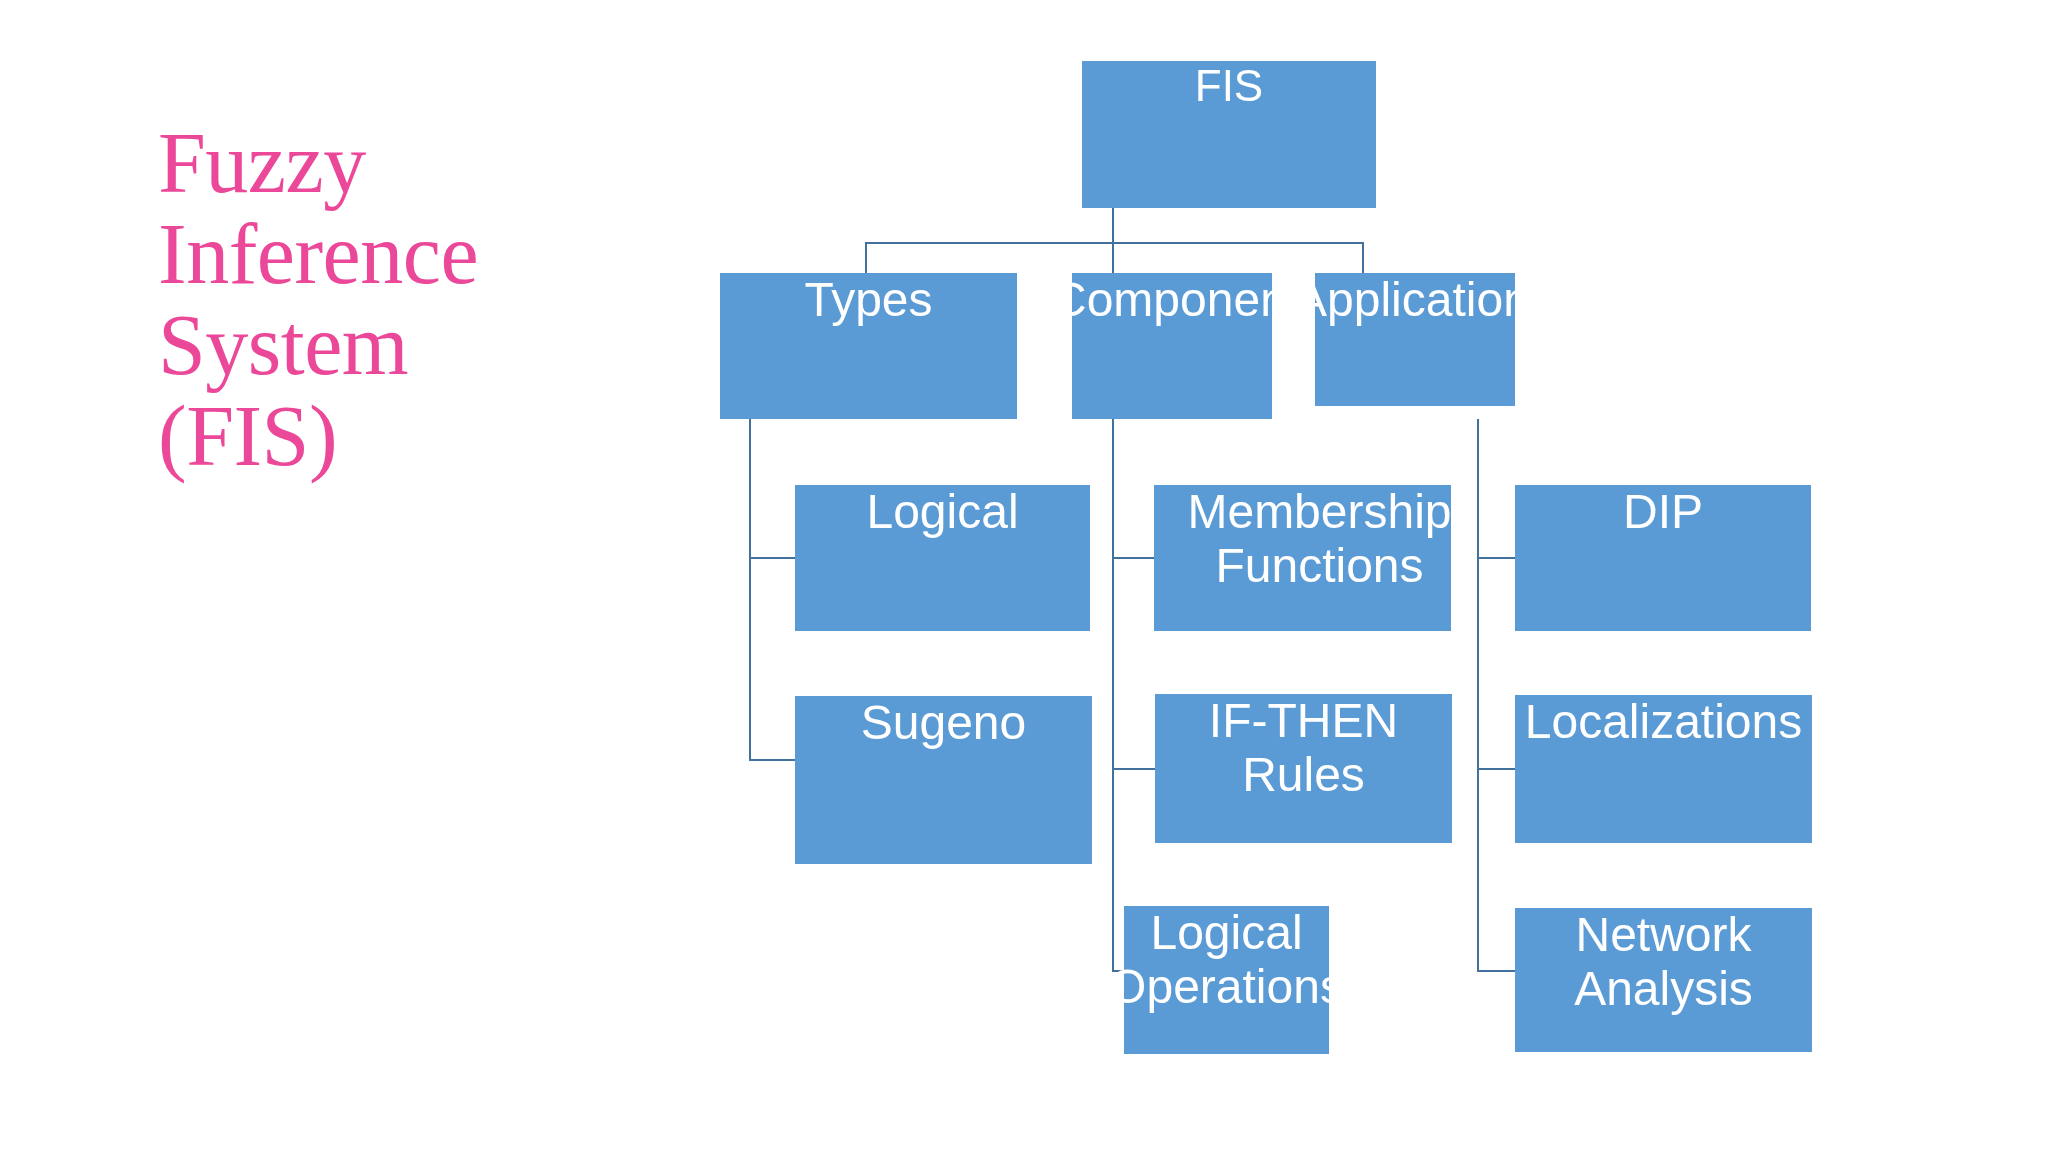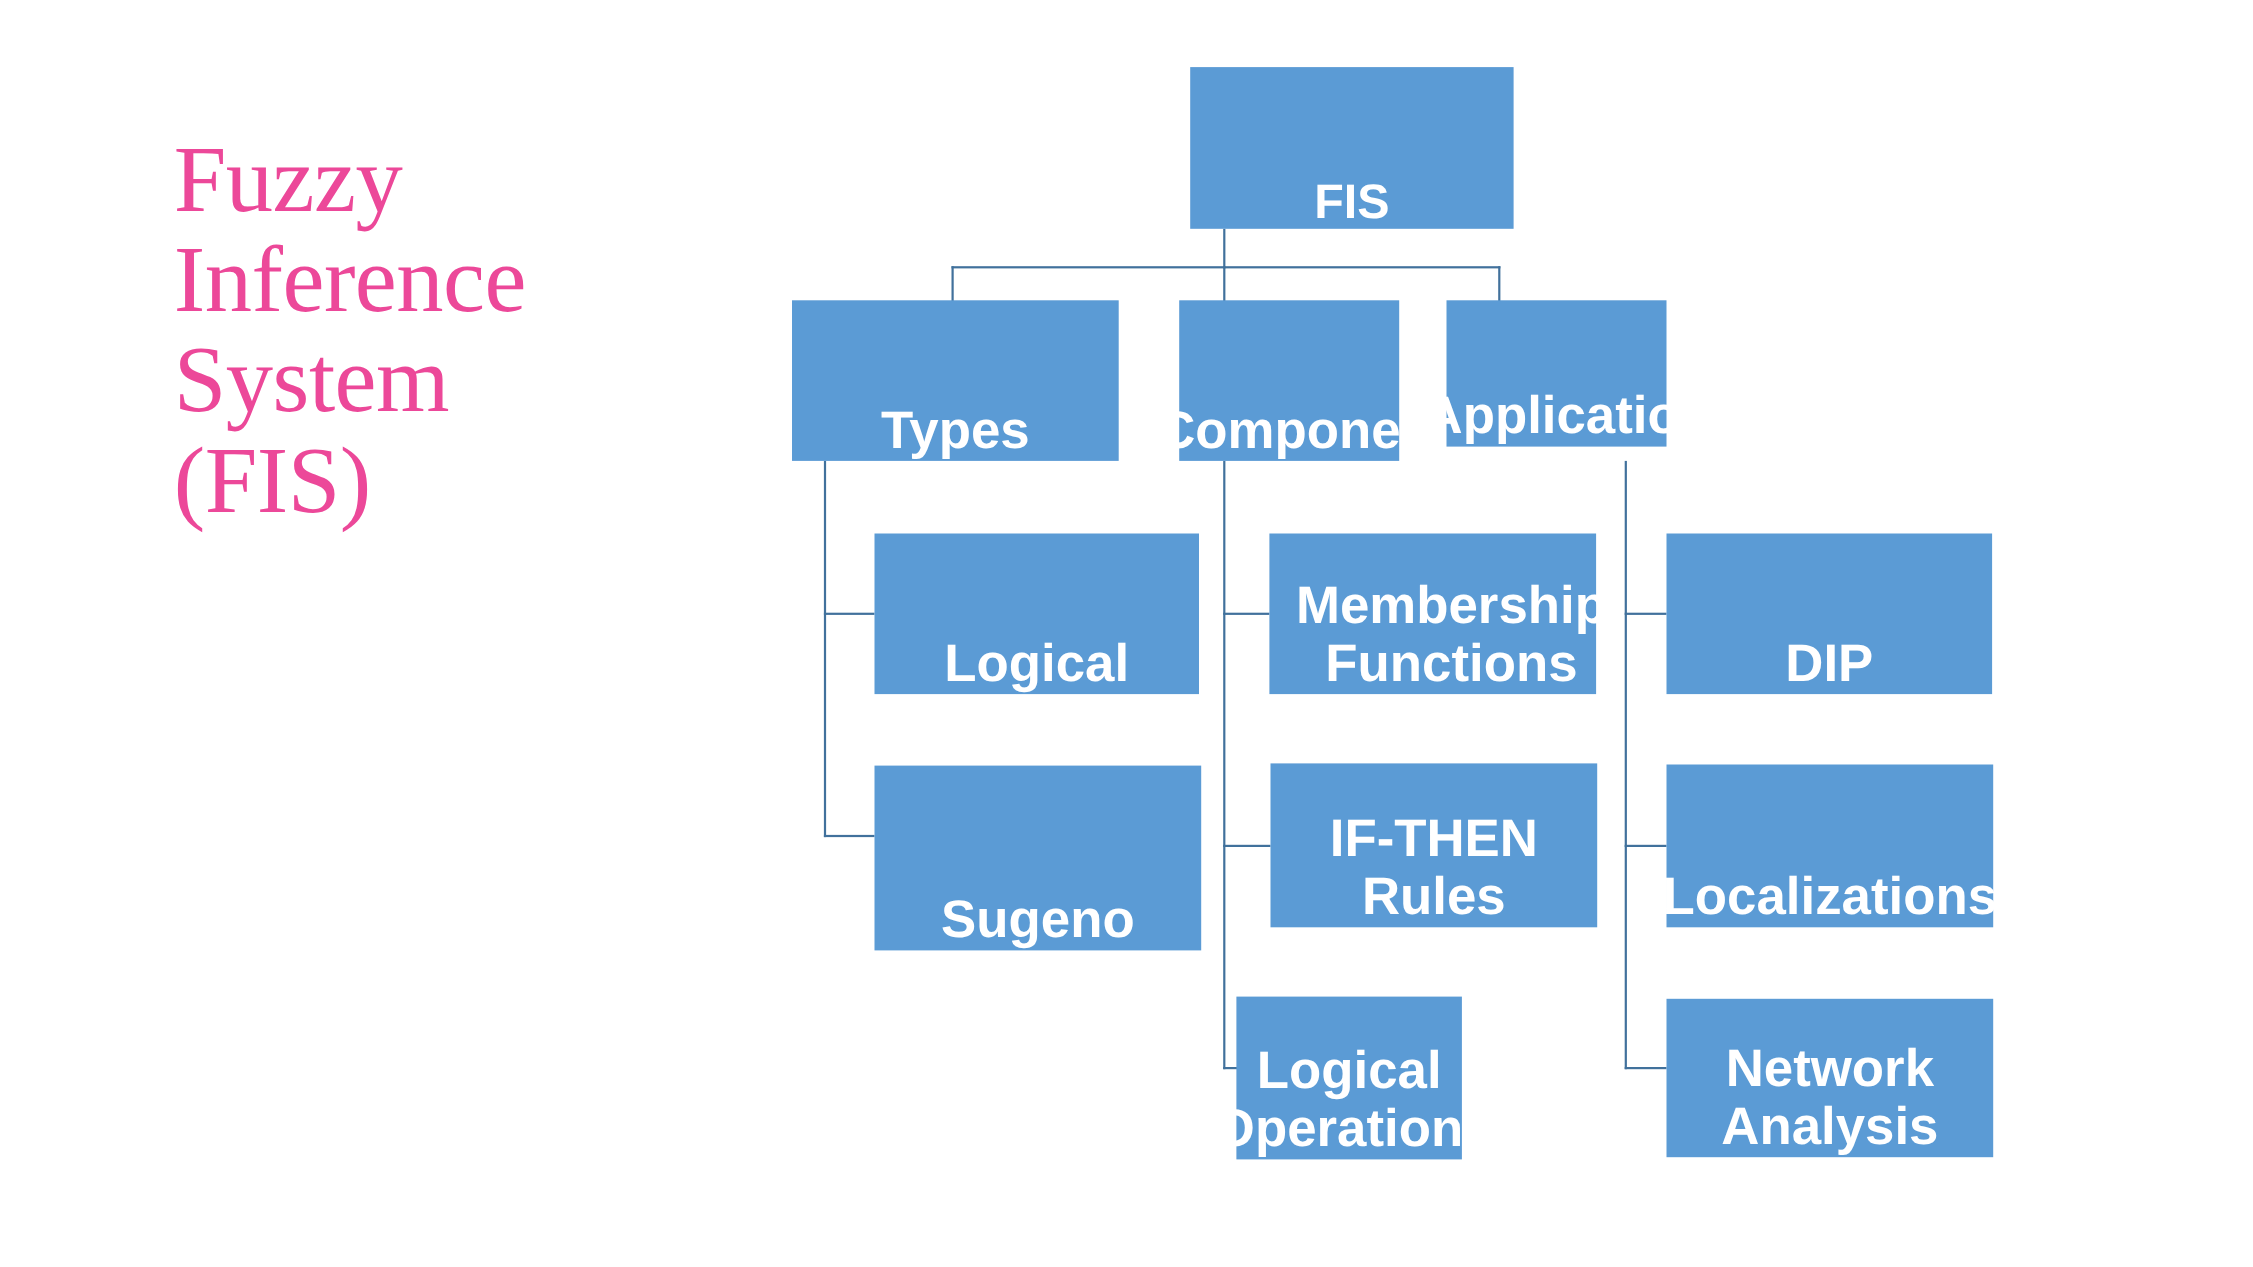--- a/index.html
+++ b/index.html
@@ -29,25 +29,25 @@
     font-weight: 400;
     letter-spacing: -0.5px;
     white-space: pre-line;
   }
   .node {
     position: absolute;
     box-sizing: border-box;
     background: #5B9BD5;
     color: #ffffff;
     display: flex;
-    align-items: flex-end;
+    align-items: flex-start;
     justify-content: center;
     text-align: center;
     font-family: "Liberation Sans", sans-serif;
-    font-weight: 700;
+    font-weight: 400;
     line-height: 1.12;
     overflow: visible;
     white-space: pre-line;
   }
   .node-label {
     display: block;
     width: 120%;
   }
   .conn {
     position: absolute;

